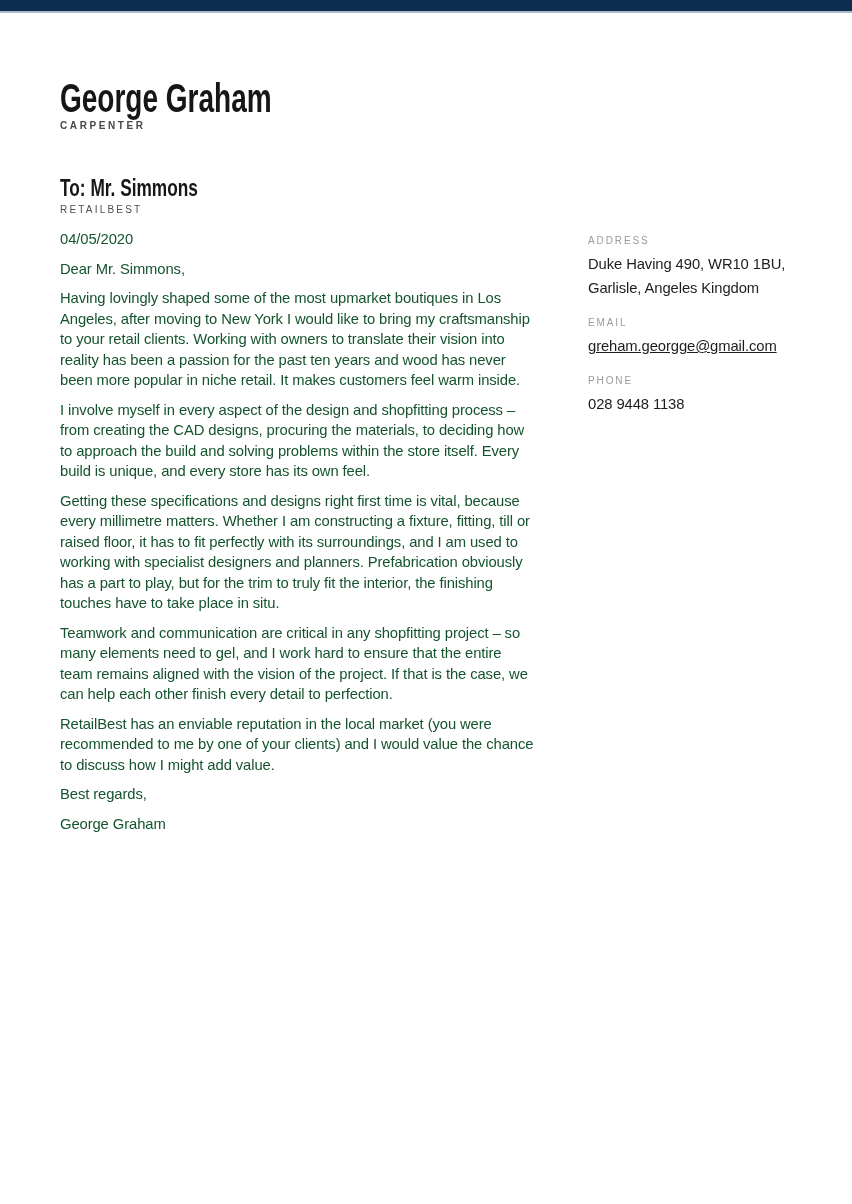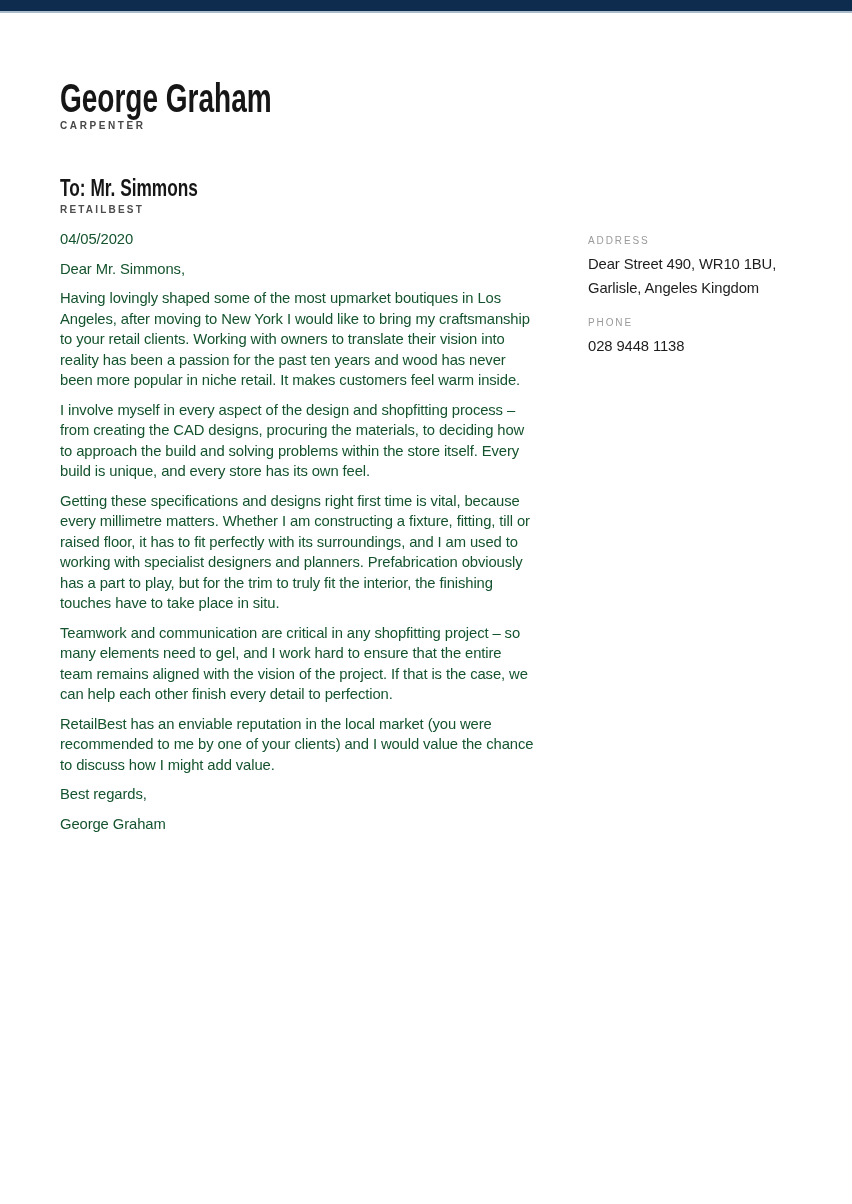--- a/index.html
+++ b/index.html
@@ -62,21 +62,21 @@
     font-weight: 700;
     color: #161616;
     transform: scaleX(0.72);
     transform-origin: 0 50%;
     white-space: nowrap;
     line-height: 1.1;
   }
   .recipient-company {
     margin-top: 3px;
     font-size: 10px;
-    font-weight: 700;
+    font-weight: 400;
     letter-spacing: 2.2px;
     color: #4d4d4d;
   }
   
   .letter-block {
     position: absolute;
     left: 60px;
     top: 216px;
     width: 476px;
     font-size: 14.8px;
@@ -141,22 +141,26 @@
     <p>Getting these specifications and designs right first time is vital, because every millimetre matters. Whether I am constructing a fixture, fitting, till or raised floor, it has to fit perfectly with its surroundings, and I am used to working with specialist designers and planners. Prefabrication obviously has a part to play, but for the trim to truly fit the interior, the finishing touches have to take place in situ.</p>
     <p>Teamwork and communication are critical in any shopfitting project – so many elements need to gel, and I work hard to ensure that the entire team remains aligned with the vision of the project. If that is the case, we can help each other finish every detail to perfection.</p>
     <p>RetailBest has an enviable reputation in the local market (you were recommended to me by one of your clients) and I would value the chance to discuss how I might add value.</p>
     <p>Best regards,</p>
     <p>George Graham</p>
   </div>
 
   <div class="sidebar">
     <div class="sidebar-section">
       <div class="sidebar-label">ADDRESS</div>
-      <div class="sidebar-value">Dear Street 490, WR10 1BU,</div>
+      <div class="sidebar-value">Duke Having 490, WR10 1BU,</div>
       <div class="sidebar-value">Garlisle, Angeles Kingdom</div>
+    </div>
+    <div class="sidebar-section">
+      <div class="sidebar-label">EMAIL</div>
+      <a class="email-link">greham.georgge@gmail.com</a>
     </div>
     <div class="sidebar-section">
       <div class="sidebar-label">PHONE</div>
       <div class="sidebar-value">028 9448 1138</div>
     </div>
   </div>
 
 </div>
 
 </body></html>

